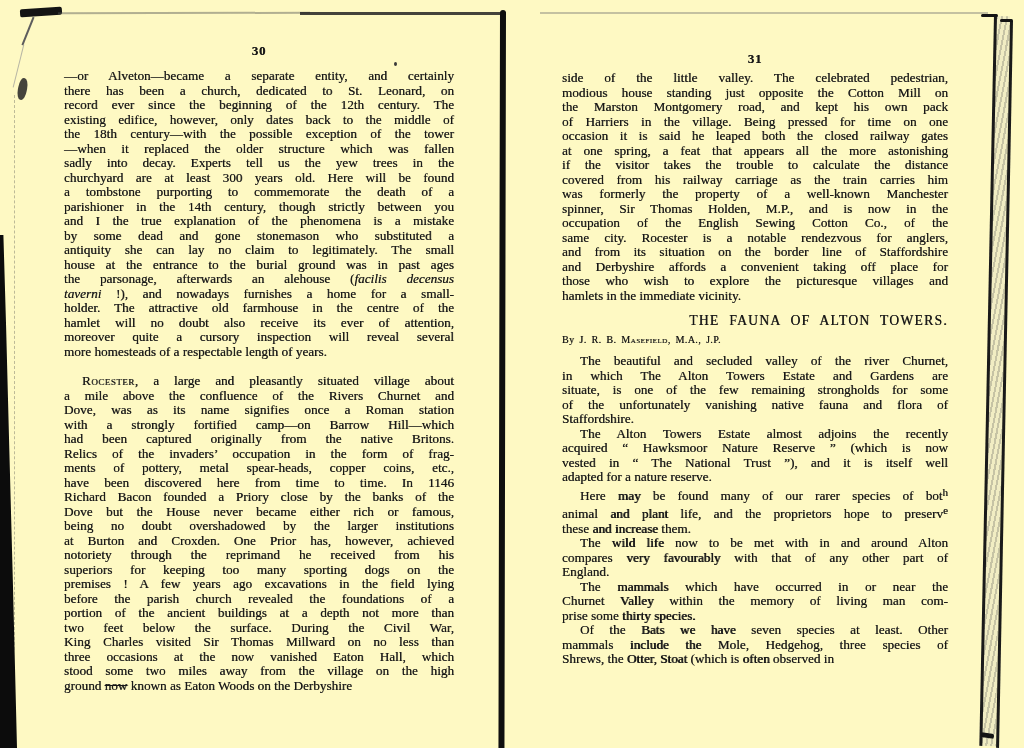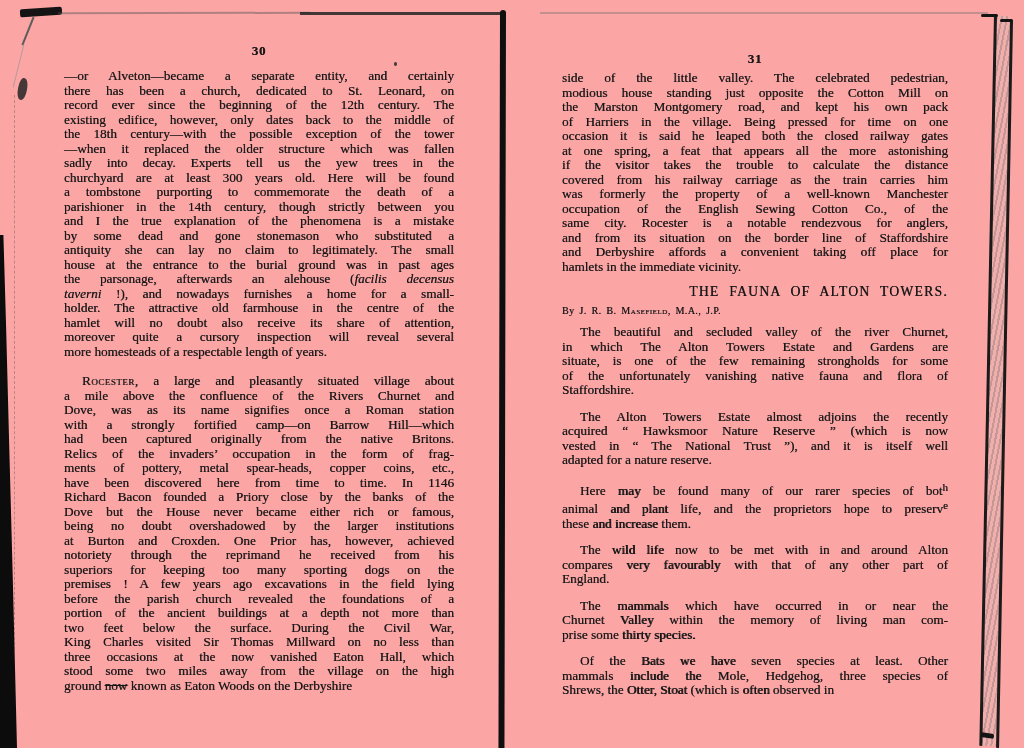--- a/index.html
+++ b/index.html
@@ -1,18 +1,18 @@
 <!DOCTYPE html>
 <html><head>
 <meta charset="utf-8">
 <style>
   html,body { margin:0; padding:0; background:#ffffff; }
   .stage {
     position:relative; width:1024px; height:748px; overflow:hidden;
-    background:#fca5a5;
+    background:#fef9c3;
     font-family:"Liberation Serif", serif;
     color:#171717;
   }
   
   .pagenum {
     position:absolute; text-align:center; font-weight:bold;
     font-size:13px; letter-spacing:0.8px;
     text-shadow:0.35px 0 0 rgba(20,20,20,.8);
   }
   .pagenum.p-left  { left:64px; top:43px; width:390px; }
@@ -24,21 +24,21 @@
   }
   .textcol.colL { left:64px;  top:69px; width:390px; }
   .textcol.colR { left:562px; top:71px; width:386px; }
 
   .tline { text-align:justify; text-align-last:justify; }
   .tline.lastline { text-align-last:left; }
   .tline.indent { text-indent:18px; }
 
   .para { margin:0; }
   .gap-lg { margin-top:15px; }
-  .gap-sm { margin-top:12px;font-family:Liberation Serif, serif; }
+  .gap-sm { margin-top:0;font-family:Liberation Serif, serif; }
   .gap-md { margin-top:7px; }
 
   .heading {
     margin:11px 0 0 0; text-align:right; font-weight:normal;
     font-size:13.6px; line-height:14.5px;
     letter-spacing:1.3px; word-spacing:5px;
     text-shadow:0.4px 0 0 rgba(20,20,20,.8);
   }
   .byline {
     margin-top:4px; text-align:left; font-size:10px; line-height:14.5px;
@@ -104,21 +104,21 @@
         <div class="tline">churchyard are at least 300 years old.  Here will be found</div>
         <div class="tline">a tombstone purporting to commemorate the death of a</div>
         <div class="tline">parishioner in the 14th century, though strictly between you</div>
         <div class="tline">and I the true explanation of the phenomena is a mistake</div>
         <div class="tline">by some dead and gone stonemason who substituted a</div>
         <div class="tline">antiquity she can lay no claim to legitimately.  The small</div>
         <div class="tline">house at the entrance to the burial ground was in past ages</div>
         <div class="tline">the parsonage, afterwards an alehouse (<span class="s-i">facilis decensus</span></div>
         <div class="tline"><span class="s-i">taverni</span> !), and nowadays furnishes a home for a small-</div>
         <div class="tline">holder.  The attractive old farmhouse in the centre of the</div>
-        <div class="tline">hamlet will no doubt also receive its share of attention,</div>
+        <div class="tline">hamlet will no doubt also receive its ever of attention,</div>
         <div class="tline">moreover quite a cursory inspection will reveal several</div>
         <div class="tline lastline">more homesteads of a respectable length of years.</div>
       </div>
     <div class="para gap-lg">
         <div class="tline indent"><span class="s-sc">Rocester</span>, a large and pleasantly situated village about</div>
         <div class="tline">a mile above the confluence of the Rivers Churnet and</div>
         <div class="tline">Dove, was as its name signifies once a Roman station</div>
         <div class="tline">with a strongly fortified camp—on Barrow Hill—which</div>
         <div class="tline">had been captured originally from the native Britons.</div>
         <div class="tline">Relics of the invaders’ occupation in the form of frag-</div>
@@ -146,24 +146,26 @@
     <div class="para">
         <div class="tline">side of the little valley.  The celebrated pedestrian,</div>
         <div class="tline">modious house standing just opposite the Cotton Mill on</div>
         <div class="tline">the Marston Montgomery road, and kept his own pack</div>
         <div class="tline">of Harriers in the village.  Being pressed for time on one</div>
         <div class="tline">occasion it is said he leaped both the closed railway gates</div>
         <div class="tline">at one spring, a feat that appears all the more astonishing</div>
         <div class="tline">if the visitor takes the trouble to calculate the distance</div>
         <div class="tline">covered from his railway carriage as the train carries him</div>
         <div class="tline">was formerly the property of a well-known Manchester</div>
+        <div class="tline">spinner, Sir Thomas Holden, M.P., and is now in the</div>
         <div class="tline">occupation of the English Sewing Cotton Co., of the</div>
         <div class="tline">same city.  Rocester is a notable rendezvous for anglers,</div>
         <div class="tline">and from its situation on the border line of Staffordshire</div>
         <div class="tline">and Derbyshire affords a convenient taking off place for</div>
+        <div class="tline">those who wish to explore the picturesque villages and</div>
         <div class="tline lastline">hamlets in the immediate vicinity.</div>
       </div>
     <h2 class="heading">THE FAUNA OF ALTON TOWERS.</h2>
     <div class="byline">By J. R. B. <span class="s-sc">Masefield</span>, M.A., J.P.</div>
     <div class="para gap-md">
         <div class="tline indent">The beautiful and secluded valley of the river Churnet,</div>
         <div class="tline">in which The Alton Towers Estate and Gardens are</div>
         <div class="tline">situate, is one of the few remaining strongholds for some</div>
         <div class="tline">of the unfortunately vanishing native fauna and flora of</div>
         <div class="tline lastline">Staffordshire.</div>

